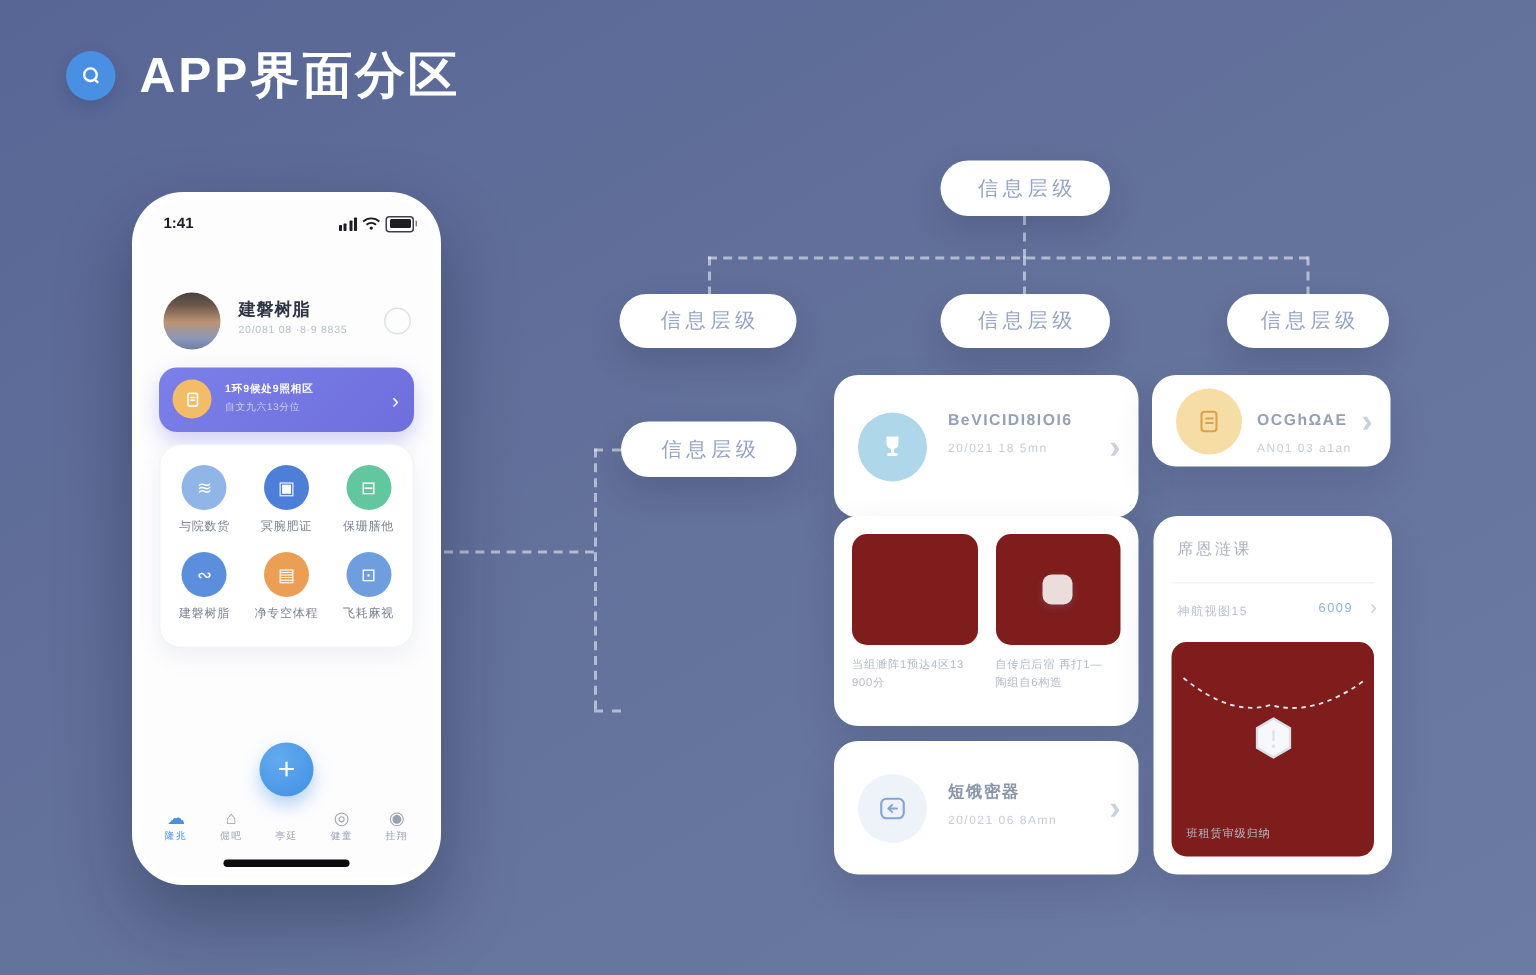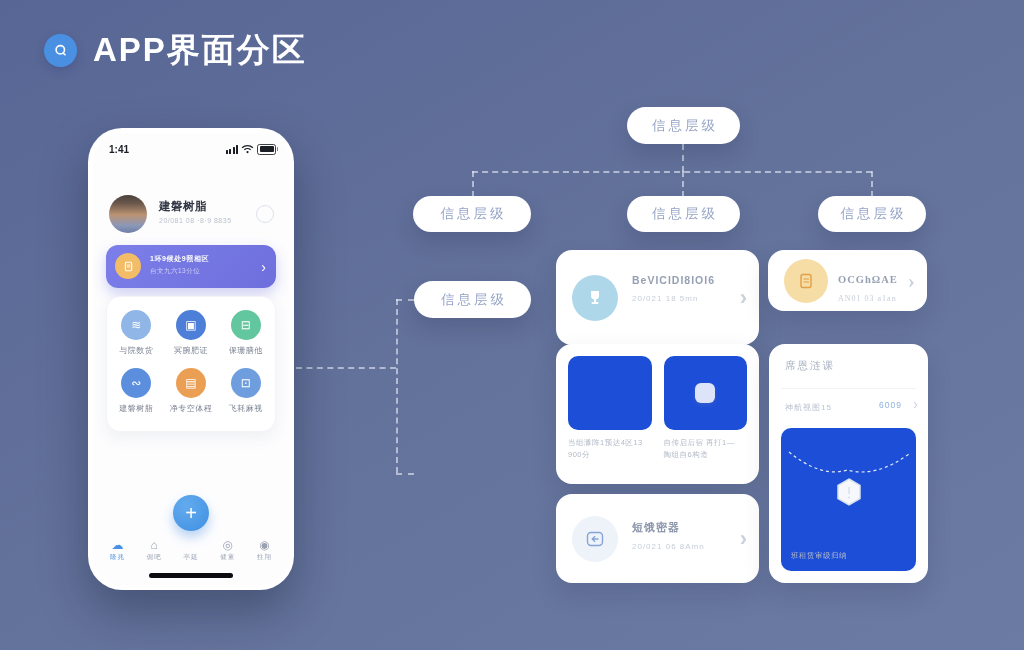--- a/index.html
+++ b/index.html
@@ -71,21 +71,21 @@
     display:flex;align-items:center;justify-content:center;box-shadow:0 6px 12px rgba(74,144,226,.4);}
   .homebar{position:absolute;bottom:7px;left:50%;transform:translateX(-50%);width:84px;height:5px;border-radius:3px;background:#0c0c10;}
 
   
   .card{position:absolute;background:#fff;border-radius:16px;box-shadow:0 12px 26px rgba(25,35,65,.14);box-sizing:border-box;}
   .cicon{position:absolute;left:16px;top:50%;transform:translateY(-50%);border-radius:50%;display:flex;align-items:center;justify-content:center;}
   .ctitle{position:absolute;left:76px;top:24px;font-size:10.5px;font-weight:bold;color:#96a0b4;letter-spacing:1px;}
   .csub{position:absolute;left:76px;top:44px;font-size:8px;color:#c6cdd9;letter-spacing:1px;}
   .chevron{position:absolute;right:12px;top:50%;transform:translateY(-50%);font-size:22px;color:#c9d1dd;font-weight:bold;}
 
-  .tile{background:#1d4ed8;border-radius:10px;position:relative;}
+  .tile{background:#7f1d1d;border-radius:10px;position:relative;}
   .cap{font-size:7.5px;color:#b3bac8;line-height:1.65;letter-spacing:.5px;}
 
   .panel-header{position:absolute;left:16px;top:15px;font-size:10.5px;color:#a9b2c2;letter-spacing:2px;}
   .panel-div{position:absolute;left:12px;right:12px;top:44px;border-top:1px solid #f1f3f7;}
   .panel-rowlabel{position:absolute;left:16px;top:58px;font-size:8px;color:#bcc3d1;letter-spacing:1px;}
   .panel-link{position:absolute;right:26px;top:56px;font-size:8.5px;color:#8fb2e0;letter-spacing:1px;}
   .panel-chev{position:absolute;right:10px;top:52px;font-size:14px;color:#c9d1dd;}
   .panel-tile{position:absolute;left:12px;right:12px;top:84px;height:143px;}
   .panel-tile .hexwrap{position:absolute;left:50%;top:44px;transform:translateX(-50%);}
   .panel-tile .curves{position:absolute;left:0;top:10px;width:100%;}
@@ -223,21 +223,21 @@
           <path d="M6 3 h8 v4.5 a4 4 0 0 1 -8 0 Z"></path>
           <rect x="9" y="11" width="2" height="3"></rect>
           <rect x="6.5" y="14" width="7" height="2" rx="1"></rect>
         </svg>
     </span>
     <span class="ctitle">BeVICIDI8IOI6</span>
     <span class="csub">20/021 18 5mn</span>
     <span class="chevron">›</span>
   </div>
 
-  <div class="card" style="left:768px;top:250px;width:159px;height:61px;font-family:Liberation Serif, serif;">
+  <div class="card" style="left:768px;top:250px;width:159px;height:61px;">
     <span class="cicon" style="width:44px;height:44px;background:#f6dda6;">
       <svg width="20" height="20" viewBox="0 0 20 20">
           <rect x="5" y="3.5" width="10" height="13" rx="2" fill="none" stroke="#e0a045" stroke-width="1.4"></rect>
           <path d="M8 8 h4.5 M8 11 h4.5" stroke="#e0a045" stroke-width="1.2" stroke-linecap="round"></path>
         </svg>
     </span>
     <span class="ctitle" style="left:70px;">OCGhΩAE</span>
     <span class="csub" style="left:70px;">AN01 03 a1an</span>
     <span class="chevron">›</span>
   </div>

